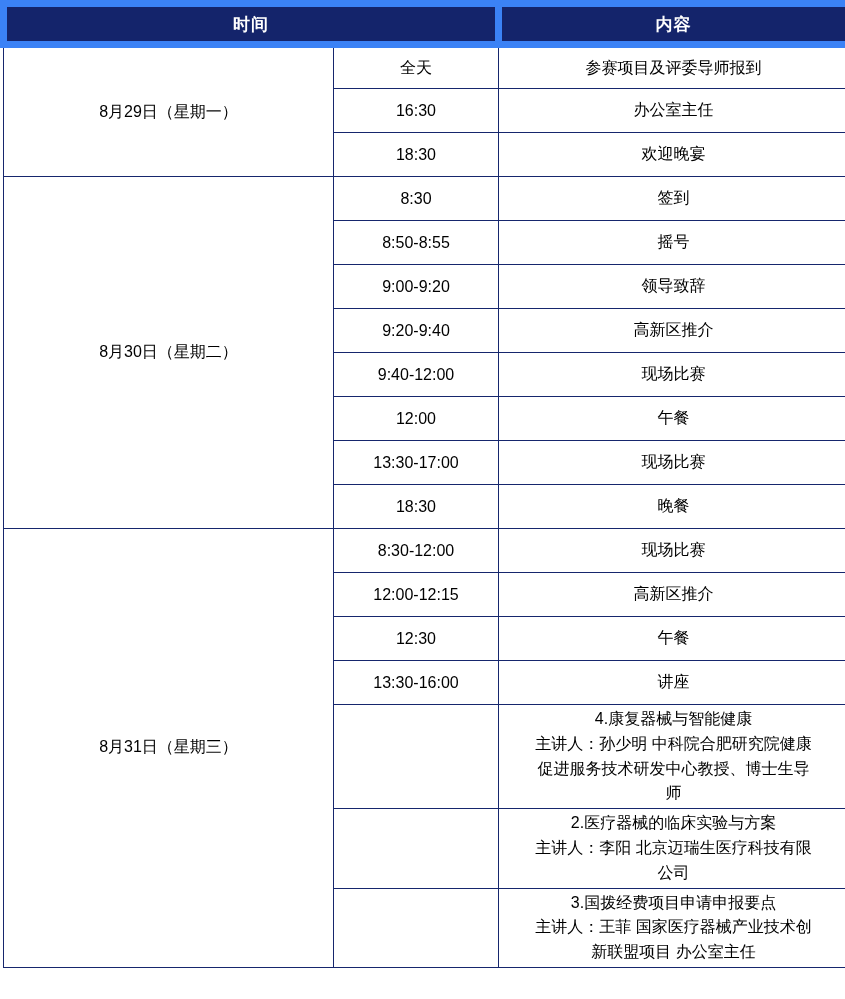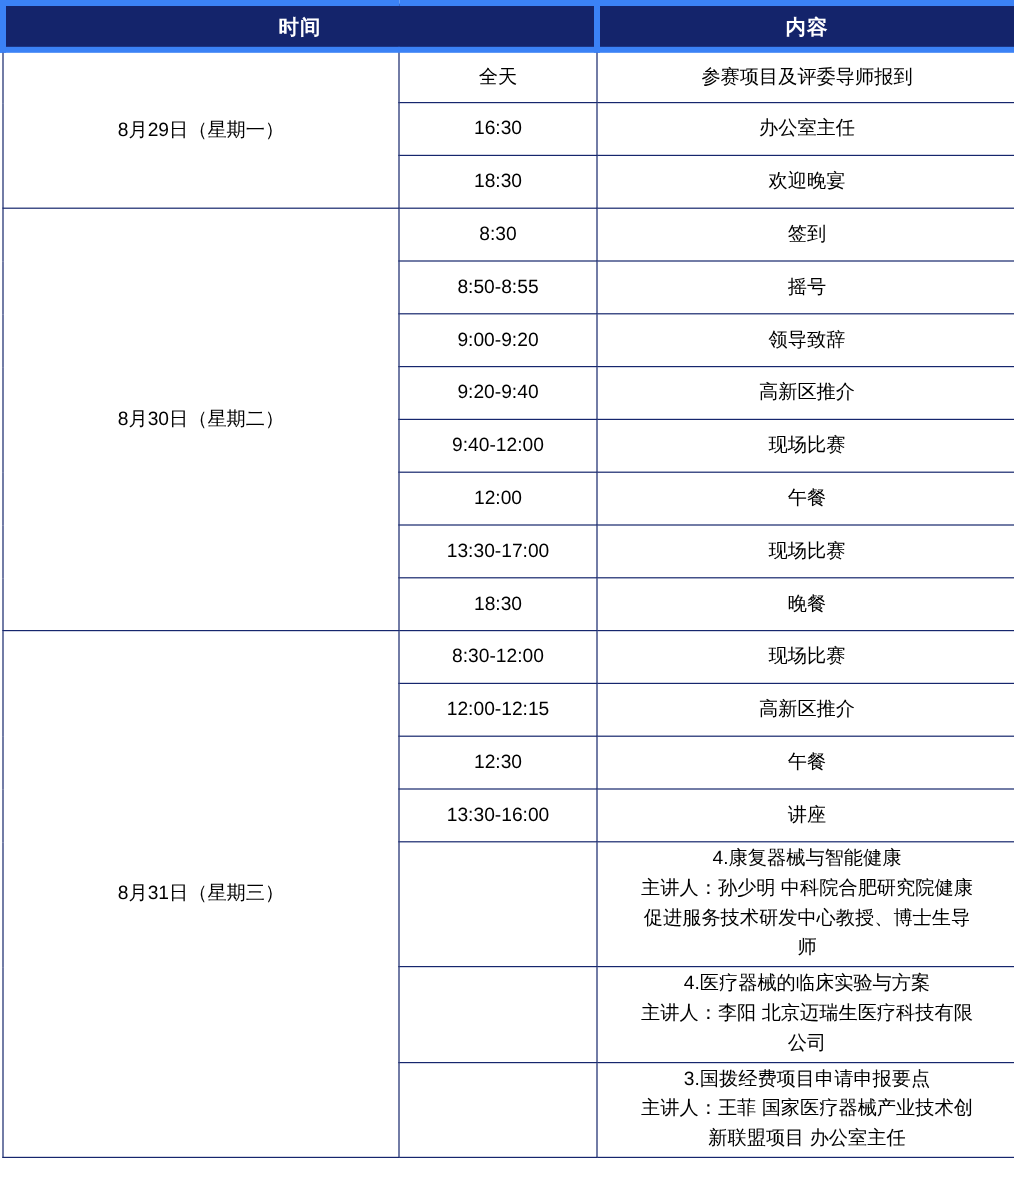--- a/index.html
+++ b/index.html
@@ -23,21 +23,21 @@
   table.schedule col.c-time { width: 165px; }
   table.schedule col.c-content { width: 350px; }
 
   table.schedule th {
     background: #14246b;
     color: #ffffff;
     font-size: 17px;
     font-weight: bold;
     letter-spacing: 1px;
     height: 32px;
-    border: 5px solid #3b82f6;
+    border: 7px solid #3b82f6;
     text-align: center;
     vertical-align: middle;
   }
   table.schedule td {
     border: 1px solid #16266d;
     font-size: 16px;
     color: #000000;
     text-align: center;
     vertical-align: middle;
     height: 44px;
@@ -157,21 +157,21 @@
           <span class="ln">4.康复器械与智能健康</span>
           <span class="ln">主讲人：孙少明 中科院合肥研究院健康</span>
           <span class="ln">促进服务技术研发中心教授、博士生导</span>
           <span class="ln">师</span>
         </td>
       </tr>
 
       <tr>
         <td class="time-cell empty-time"></td>
         <td class="lecture-cell">
-          <span class="ln">4.医疗器械的临床实验与方案</span>
+          <span class="ln">2.医疗器械的临床实验与方案</span>
           <span class="ln">主讲人：李阳 北京迈瑞生医疗科技有限</span>
           <span class="ln">公司</span>
         </td>
       </tr>
 
       <tr>
         <td class="time-cell empty-time"></td>
         <td class="lecture-cell">
           <span class="ln">3.国拨经费项目申请申报要点</span>
           <span class="ln">主讲人：王菲 国家医疗器械产业技术创</span>

